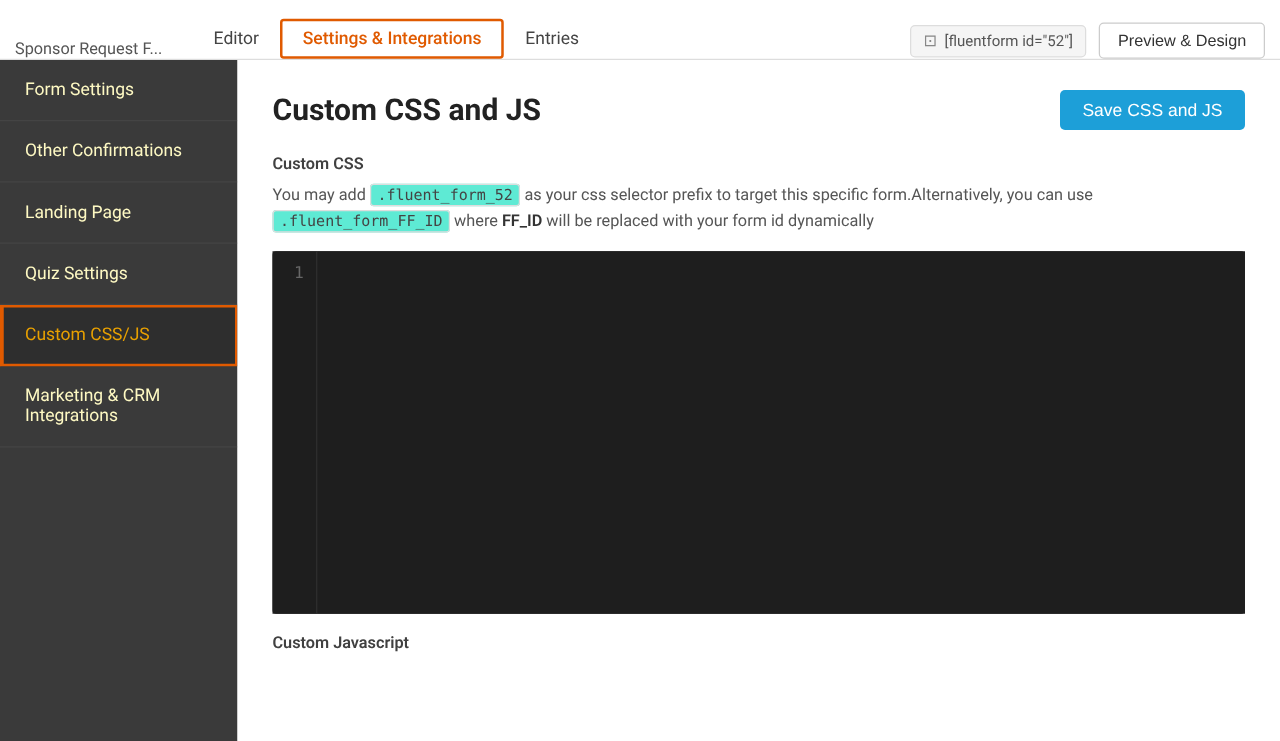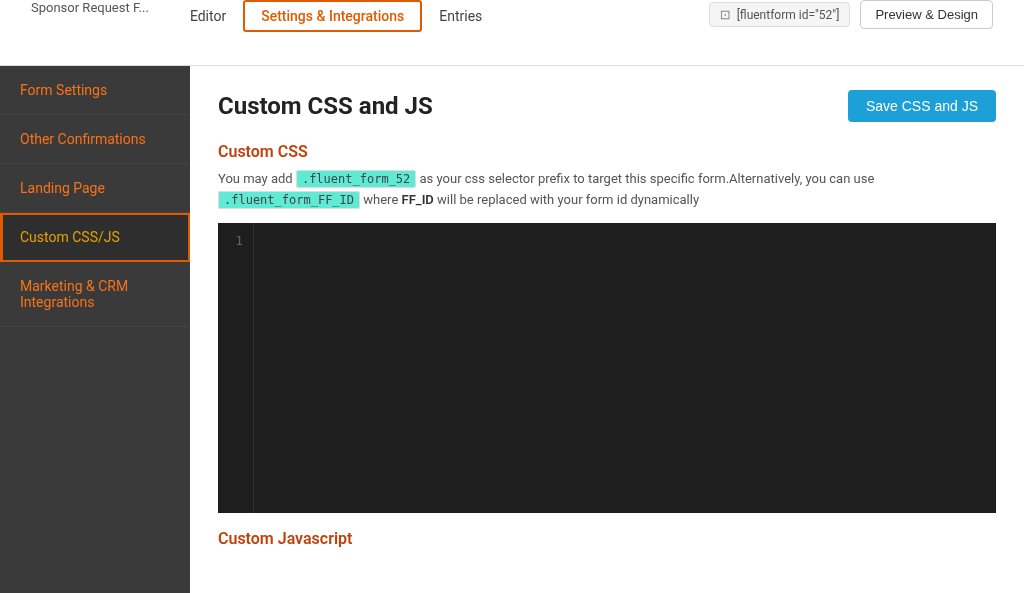--- a/index.html
+++ b/index.html
@@ -1,21 +1,21 @@
 <!DOCTYPE html>
 <html><head>
   <meta charset="utf-8">
   <style>
     * { box-sizing: border-box; margin: 0; padding: 0; }
     body { font-family: -apple-system, BlinkMacSystemFont, 'Segoe UI', Roboto, sans-serif; font-size: 14px; background: #fff; color: #333; height: 593px; width: 1024px; overflow: hidden; display: flex; flex-direction: column; }
 
     
     .top-nav {
-      display: flex; align-items: flex-start; height: 66px; border-bottom: 1px solid #ddd;
-      padding: 0 31px; background: #fff; flex-shrink: 0;
+      display: flex; align-items: flex-end; height: 48px; border-bottom: 1px solid #ddd;
+      padding: 0 12px; background: #fff; flex-shrink: 0;
     }
     .nav-form-title { font-size: 13px; color: #555; margin-right: 24px; white-space: nowrap; overflow: hidden; text-overflow: ellipsis; max-width: 130px; }
     .nav-tabs { display: flex; align-items: center; gap: 0; }
     .nav-tab {
       padding: 6px 16px; font-size: 14px; color: #444; cursor: pointer;
       border: 1px solid transparent; border-radius: 3px; text-decoration: none;
     }
     .nav-tab.active {
       color: #e05a00; border: 2px solid #e05a00; border-radius: 3px; font-weight: 500;
     }
@@ -29,41 +29,41 @@
       padding: 6px 14px; border: 1px solid #ccc; border-radius: 4px;
       background: #fff; font-size: 13px; color: #333; cursor: pointer;
     }
 
     
     .layout { display: flex; flex: 1; overflow: hidden; }
 
     
     .sidebar { width: 190px; background: #3a3a3a; flex-shrink: 0; overflow-y: auto; }
     .sidebar-item {
-      padding: 16px 20px; color: #f97316; font-size: 14px; cursor: pointer;
+      padding: 16px 20px; color: #fef9c3; font-size: 14px; cursor: pointer;
       border-bottom: 1px solid #444; transition: background 0.2s;
     }
     .sidebar-item.active {
       color: #e8a000; background: #2e2e2e;
       border-left: 3px solid #e05a00;
       padding-left: 17px;
       outline: 2px solid #e05a00;
       outline-offset: -2px;
     }
 
     
     .main { flex: 1; overflow-y: auto; padding: 24px 28px; background: #fff; }
     .main-header { display: flex; align-items: center; justify-content: space-between; margin-bottom: 20px; }
     .main-title { font-size: 24px; font-weight: 700; color: #222; }
     .save-btn {
       background: #1d9fd8; color: #fff; border: none; border-radius: 4px;
       padding: 8px 18px; font-size: 14px; cursor: pointer; font-weight: 500;
     }
 
-    .section-title { font-size: 16px; font-weight: 600; color: #c2410c; margin-bottom: 8px; }
+    .section-title { font-size: 13px; font-weight: 600; color: #404040; margin-bottom: 8px; }
     .section-desc { font-size: 13px; color: #555; margin-bottom: 10px; line-height: 1.5; }
     .code-inline {
       background: #5eead4; border: 1px solid #ddd; border-radius: 3px;
       padding: 1px 5px; font-family: monospace; font-size: 12px; color: #444;
     }
     .selector-note { font-size: 13px; color: #555; margin-bottom: 12px; line-height: 1.6; }
     .bold-text { font-weight: 600; color: #333; }
 
     
     .code-editor {
@@ -102,20 +102,21 @@
     <button class="preview-btn">Preview &amp; Design</button>
   </div>
 </div>
 
 <div class="layout">
 
   <div class="sidebar">
     <div class="sidebar-item">Form Settings</div>
     <div class="sidebar-item">Other Confirmations</div>
     <div class="sidebar-item">Landing Page</div>
+    <div class="sidebar-item">Quiz Settings</div>
     <div class="sidebar-item active">Custom CSS/JS</div>
     <div class="sidebar-item">Marketing &amp; CRM Integrations</div>
   </div>
 
   <div class="main">
     <div class="main-header">
       <h1 class="main-title">Custom CSS and JS</h1>
       <button class="save-btn">Save CSS and JS</button>
     </div>
 

